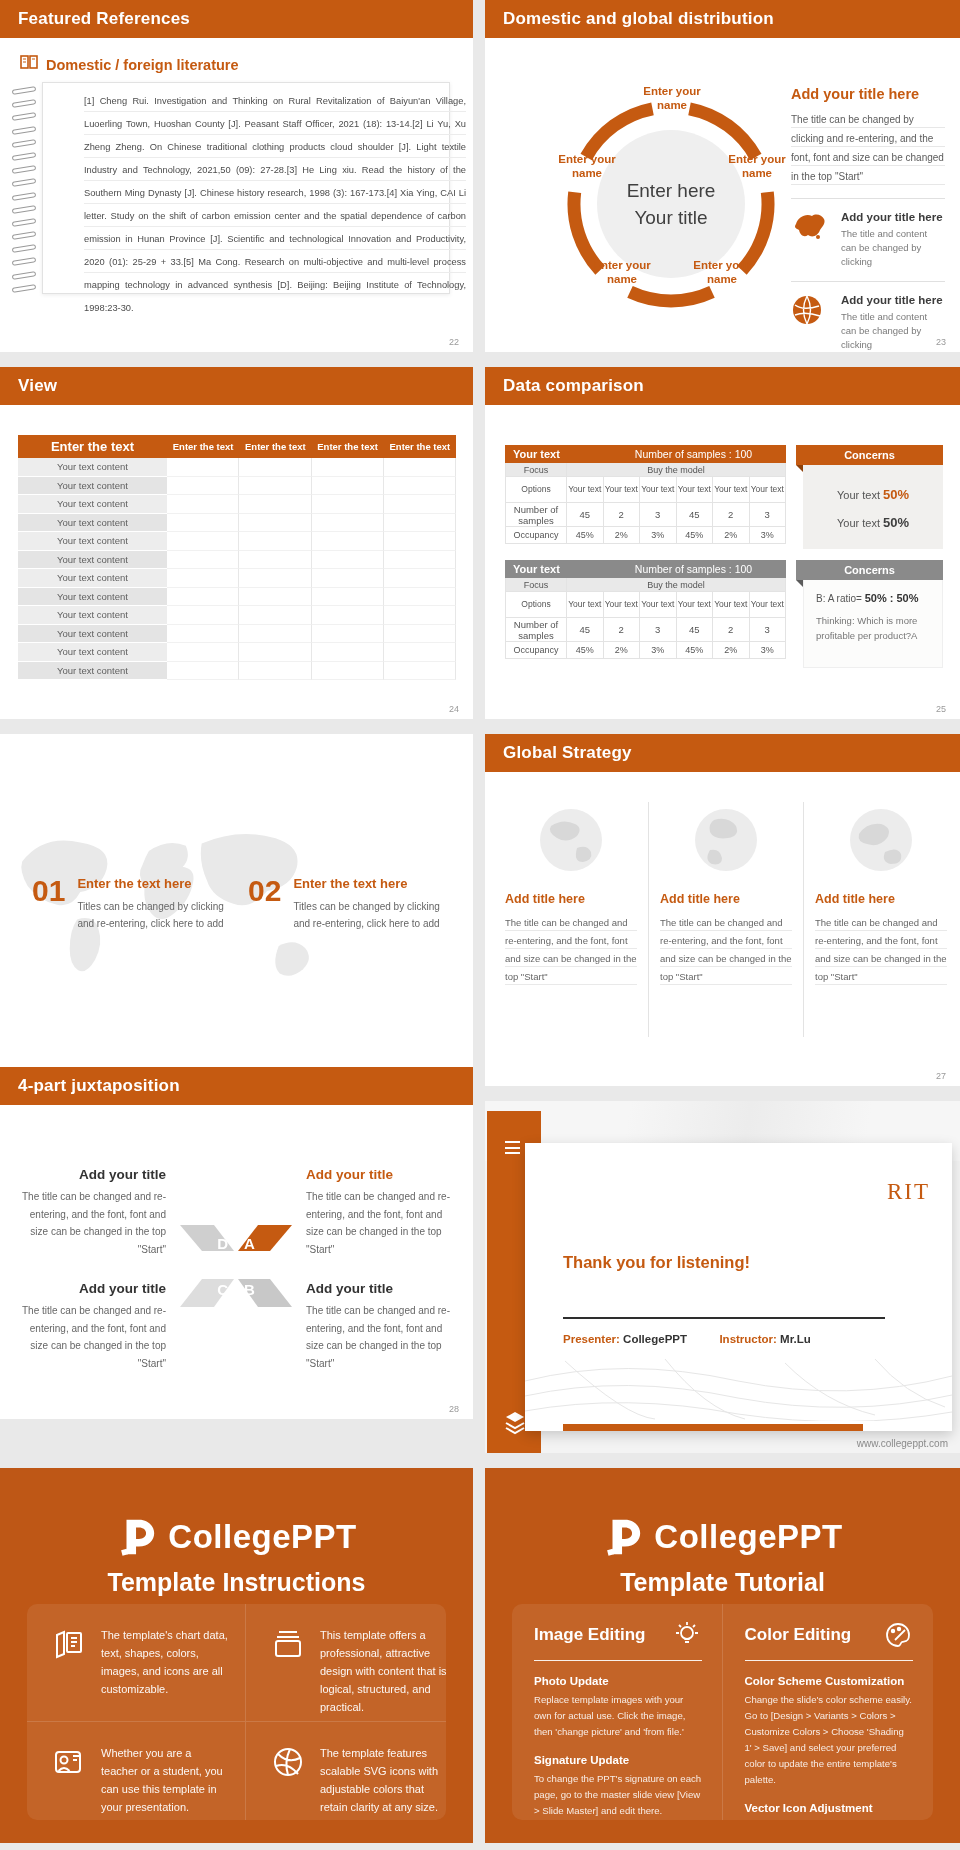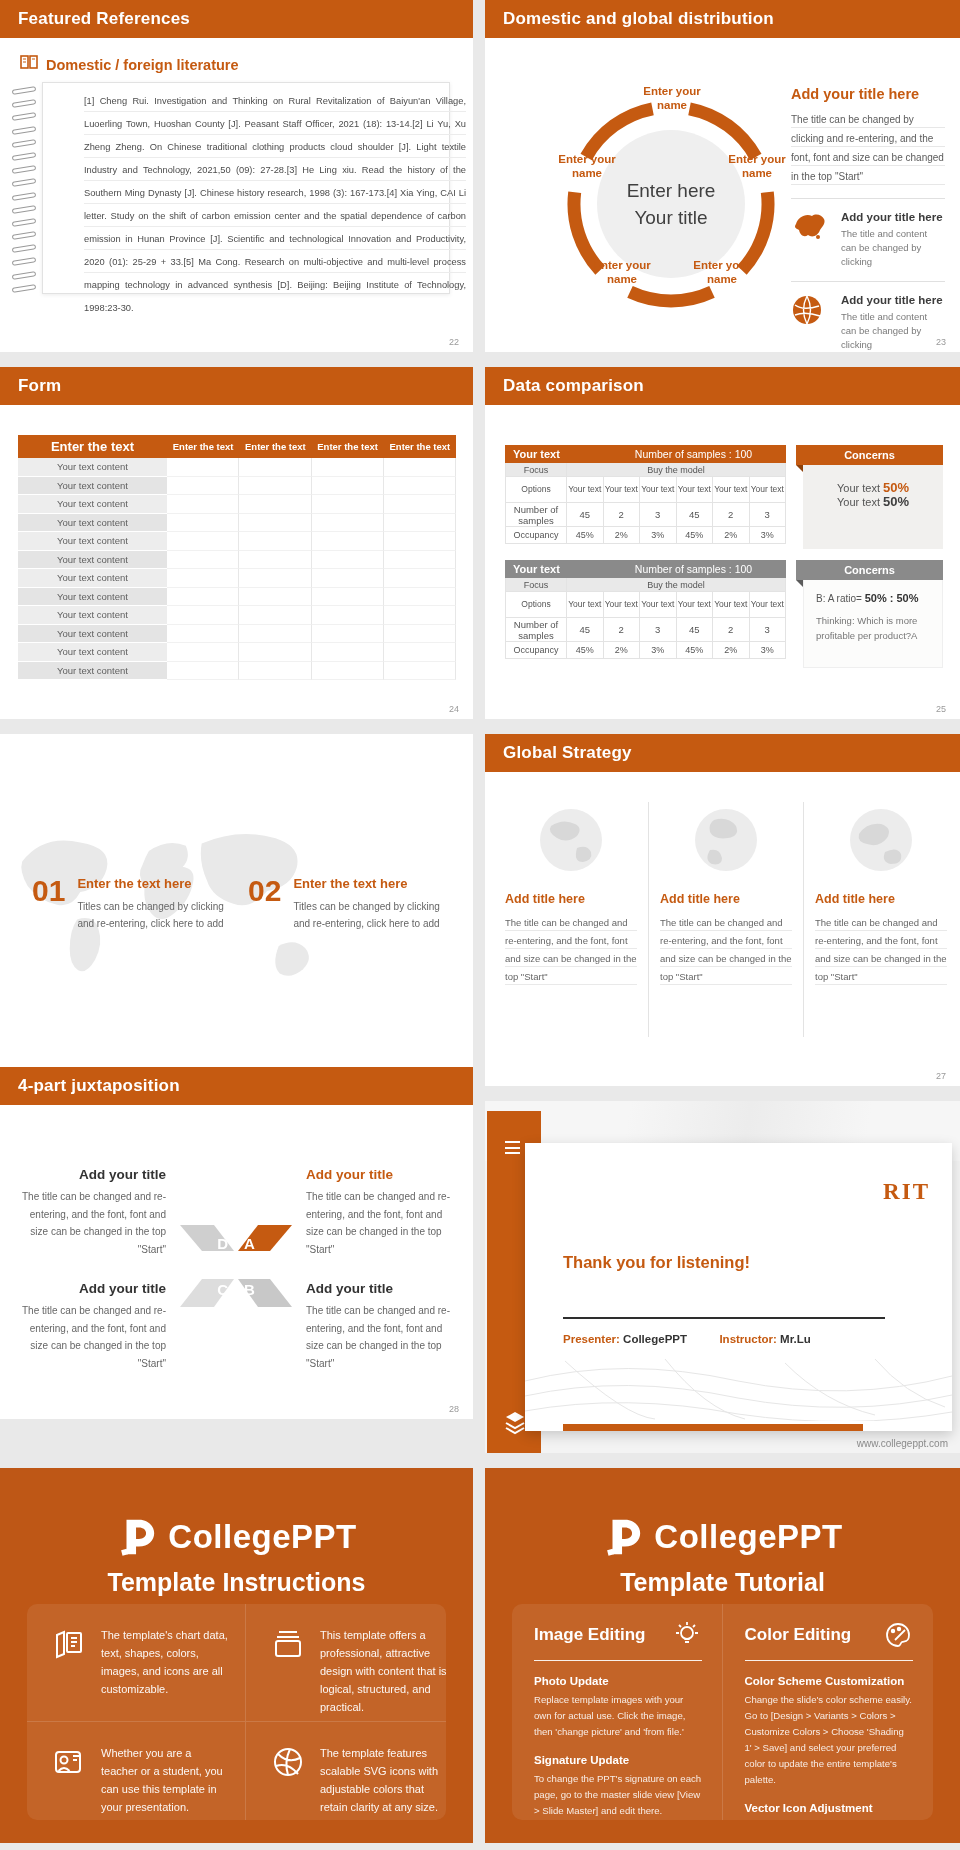--- a/index.html
+++ b/index.html
@@ -72,21 +72,21 @@
   .drow.occ .dcell { height:17px; font-size:9px; }
   .concern { position:absolute; left:318px; width:140px; }
   .cp1 { top:78px; } .cp2 { top:193px; }
   .ribbon { position:relative; margin-left:-7px; height:20px; background:#C55A11; color:#fff; font-weight:bold;
             font-size:11px; text-align:center; line-height:20px; }
   .ribbon::after { content:""; position:absolute; left:0; top:100%; width:0; height:0;
                    border-top:7px solid #8F4109; border-left:7px solid transparent; }
   .cp2 .ribbon { background:#8A8A8A; }
   .cp2 .ribbon::after { border-top-color:#5B5B5B; }
   .cbody1 { background:#F1F0EE; height:84px; padding-top:16px; text-align:center; }
-  .cbody1 .cline { font-size:11px; color:#555; line-height:14px; }
+  .cbody1 .cline { font-size:11px; color:#555; line-height:27px; }
   .cbody1 .v-orange { color:#C55A11; font-weight:bold; font-size:13px; }
   .cbody1 .v-dark { color:#3F3F3F; font-weight:bold; font-size:13px; }
   .cbody2 { background:#FCFCFB; border:1px solid #EFEFEF; border-top:none; height:88px; padding:12px 12px 0; }
   .cbody2 .ratio { font-size:10px; color:#555; }
   .cbody2 .ratio b { color:#333; font-size:11px; }
   .cbody2 .think { margin-top:9px; font-size:9.5px; color:#777; line-height:15px; }
 
   
   .worldmap { position:absolute; left:0; top:80px; }
   .num-item { position:absolute; display:flex; gap:12px; }
@@ -113,21 +113,21 @@
   .thanks { background:#F3F3F3; }
   .thanks .topfade { position:absolute; top:0; left:0; right:0; height:60px;
                      background:linear-gradient(100deg,#F6F6F6 30%,#ECECEC 55%,#F6F6F6 80%); }
   .side-bar { position:absolute; left:2px; top:10px; width:54px; height:342px; background:#C55A11; }
   .hamburger { position:absolute; left:18px; top:30px; }
   .hamburger i { display:block; width:15px; height:2px; background:#fff; margin-bottom:3.5px; }
   .layers-icon { position:absolute; left:15px; top:298px; }
   .tcard { position:absolute; left:40px; top:42px; width:427px; height:288px; background:#fff;
            box-shadow:0 4px 12px rgba(0,0,0,.18); }
   .rit { position:absolute; right:22px; top:36px; color:#C55A11; font-family:"Liberation Serif", serif;
-         font-weight:bold; font-size:23px; letter-spacing:2px; }
+         font-weight:normal; font-size:23px; letter-spacing:2px; }
   .tline1 { position:absolute; left:38px; top:110px; color:#C55A11; font-weight:bold; font-size:16.5px; }
   .tline2 { position:absolute; left:38px; top:132px; color:#2E2E2E; font-weight:bold; font-size:25px; letter-spacing:.5px; }
   .tunder { position:absolute; left:38px; top:174px; width:322px; height:2px; background:#2E2E2E; }
   .tppl { position:absolute; left:38px; top:190px; font-size:11.5px; font-weight:bold; color:#333; }
   .tppl .lab { color:#C55A11; }
   .tppl .gap { display:inline-block; width:26px; }
   .mesh { position:absolute; left:0; bottom:10px; }
   .tbar { position:absolute; left:38px; bottom:0; width:300px; height:7px; background:#C55A11; }
   .site { position:absolute; right:12px; bottom:4px; font-size:10px; color:#8a8a8a; }
 
@@ -240,21 +240,21 @@
       <div>
         <div class="mt">Add your title here</div>
         <div class="mb">The title and content can be changed by clicking</div>
       </div>
     </div>
   </div>
   <div class="pagenum">23</div>
 </div>
 
 <div class="tile" style="left:0;top:367px">
-  <div class="slide-title">Form</div>
+  <div class="slide-title">View</div>
   <div class="ftable">
     <div class="fhead">
       <span class="fc1">Enter the text</span>
       <span class="fcx">Enter the text</span>
       <span class="fcx">Enter the text</span>
       <span class="fcx">Enter the text</span>
       <span class="fcx">Enter the text</span>
     </div>
     <div>
 

